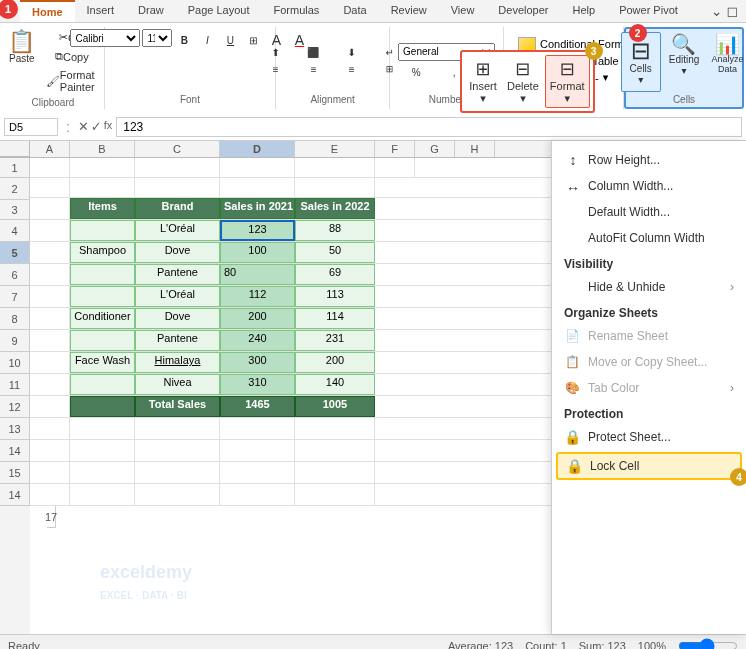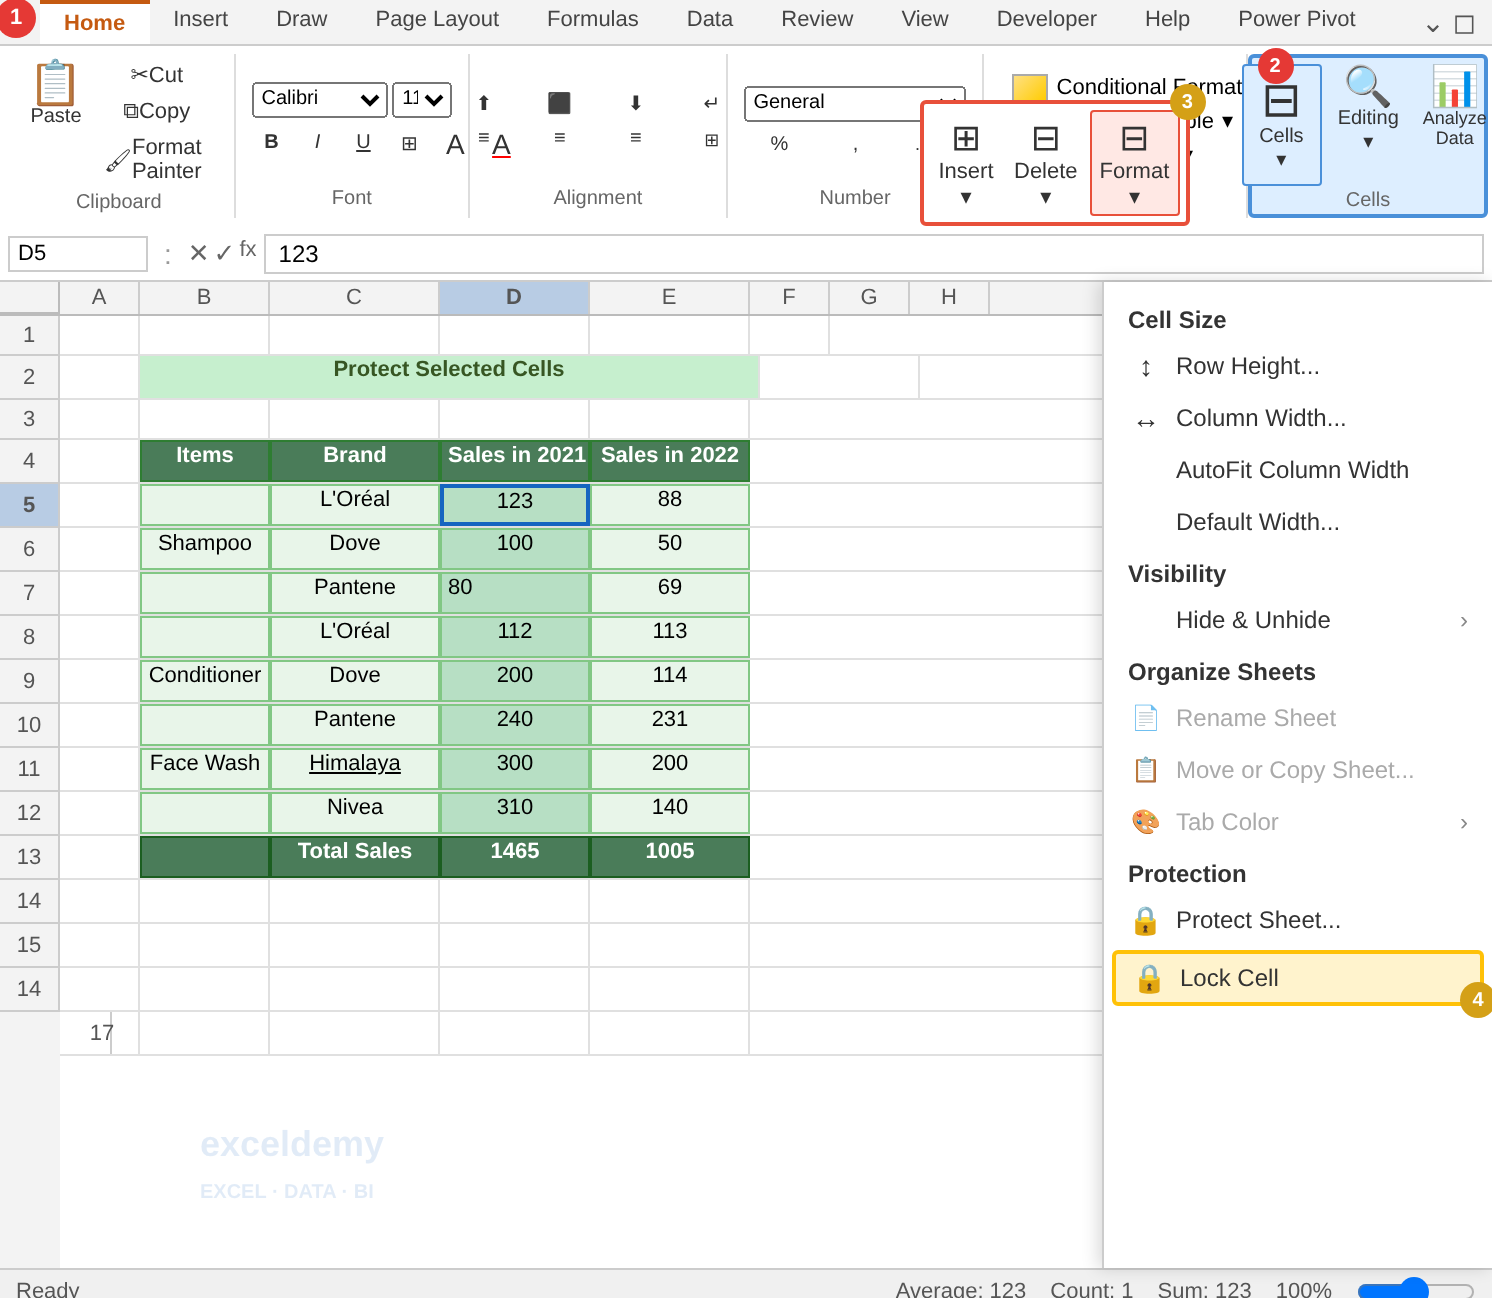--- a/index.html
+++ b/index.html
@@ -12,21 +12,21 @@
     .ribbon-group { display: flex; flex-direction: column; align-items: center; padding: 2px 8px; border-right: 1px solid #ddd; min-width: 60px; }
     .ribbon-group-items { display: flex; flex: 1; align-items: flex-start; justify-content: center; gap: 2px; }
     .ribbon-group-label { font-size: 10px; color: #666; margin-top: 2px; padding-bottom: 2px; }
     .ribbon-btn { display: flex; flex-direction: column; align-items: center; justify-content: center; padding: 2px 4px; border: none; background: transparent; cursor: pointer; font-size: 10px; color: #333; border-radius: 2px; min-width: 36px; }
     .ribbon-btn .icon { font-size: 22px; line-height: 1; }
     .styles-btn { display: flex; align-items: center; gap: 4px; padding: 1px 6px; font-size: 11px; cursor: pointer; border: none; background: transparent; white-space: nowrap; }
     .styles-icon { width: 18px; height: 14px; border: 1px solid #aaa; background: linear-gradient(135deg, #e8f5e9 0%, #c8e6c9 100%); display: inline-block; }
 
     
     .formula-bar { display: flex; align-items: center; height: 28px; background: #fff; border-bottom: 1px solid #ccc; padding: 0 4px; gap: 4px; }
-    .name-box { width: 70px; border: 1px solid #ccc; padding: 2px 4px; font-size: 11px; }
+    .name-box { width: 54px; border: 1px solid #ccc; padding: 2px 4px; font-size: 11px; }
     .formula-divider { color: #999; font-size: 14px; padding: 0 4px; }
     .formula-icons { display: flex; gap: 2px; color: #666; font-size: 13px; }
     .formula-input { flex: 1; border: 1px solid #ccc; padding: 2px 6px; font-size: 12px; }
 
     
     .main-area { display: flex; height: calc(649px - 90px - 28px - 38px); }
 
     
     .spreadsheet-container { flex: 1; overflow: hidden; background: #fff; }
     .col-header { border-right: 1px solid #ccc; text-align: center; font-size: 11px; color: #555; padding: 2px 0; background: #f3f3f3; }
@@ -108,21 +108,21 @@
           <div class="ribbon-btn" style="flex-direction:row; font-size:11px;">
             <span>🖌</span>
             <span>Format Painter</span>
           </div>
         </div>
       </div>
       <div class="ribbon-group-label">Clipboard</div>
     </div>
 
     <div class="ribbon-group" style="min-width:100px;">
-      <div class="ribbon-group-items" style="flex-direction:column; width:100%;">
+      <div class="ribbon-group-items" style="width:100%;">
         <div style="display:flex; align-items:center; gap:2px; width:100%;">
           <select style="font-size:10px; width:70px; height:18px;">
             <option>Calibri</option>
           </select>
           <select style="font-size:10px; width:30px; height:18px;">
             <option>11</option>
           </select>
         </div>
         <div style="display:flex; align-items:center; gap:3px; margin-top:2px;">
           <button class="ribbon-btn" style="font-weight:bold; min-width:20px; padding:1px 4px;">
@@ -330,25 +330,20 @@
 
             <div class="grid-row" style="height:20px;">
               <div class="grid-cell" style="width:40px;"></div>
               <div class="grid-cell" style="width:65px;"></div>
               <div class="grid-cell" style="width:85px;"></div>
               <div class="grid-cell" style="width:75px;"></div>
               <div class="grid-cell" style="width:80px;"></div>
               <div class="grid-cell" style="width:40px;"></div>
             </div>
 
-            <div class="grid-row" style="height:22px;">
-              <div class="grid-cell" style="width:40px;"></div>
-              <div class="grid-cell title-cell" style="width:310px; text-align:center; font-weight:bold;">Protect Selected Cells</div>
-              <div class="grid-cell" style="width:80px;"></div>
-            </div>
 
             <div class="grid-row" style="height:20px;">
               <div class="grid-cell" style="width:40px;"></div>
               <div class="grid-cell" style="width:65px;"></div>
               <div class="grid-cell" style="width:85px;"></div>
               <div class="grid-cell" style="width:75px;"></div>
               <div class="grid-cell" style="width:80px;"></div>
             </div>
 
             <div class="grid-row" style="height:22px;">
@@ -464,37 +459,36 @@
         </div>
       </div>
 
       <div class="watermark" style="position:absolute; bottom:30px; left:100px; opacity:0.12; font-size:18px; font-weight:bold; color:#1565c0;">
         exceldemy<br><span style="font-size:10px;">EXCEL · DATA · BI</span>
       </div>
     </div>
 
     <div class="context-panel">
 
-      <div class="context-section-title">Cell Size</div>
 
       <div class="context-item">
         <span class="ci-icon">↕</span>
         <span>Row Height...</span>
       </div>
       <div class="context-item">
         <span class="ci-icon">↔</span>
         <span>Column Width...</span>
       </div>
       <div class="context-item">
         <span class="ci-icon"></span>
-        <span>AutoFit Column Width</span>
+        <span>Default Width...</span>
       </div>
       <div class="context-item">
         <span class="ci-icon"></span>
-        <span>Default Width...</span>
+        <span>AutoFit Column Width</span>
       </div>
 
       <div class="context-section-title">Visibility</div>
       <div class="context-item">
         <span class="ci-icon"></span>
         <span>Hide &amp; Unhide</span>
         <span class="chevron">›</span>
       </div>
 
       <div class="context-section-title">Organize Sheets</div>

